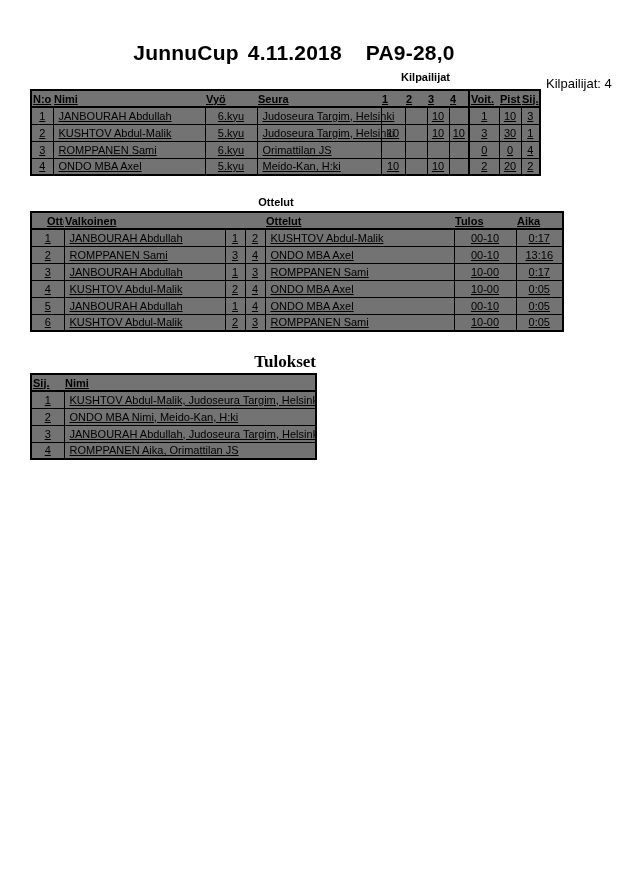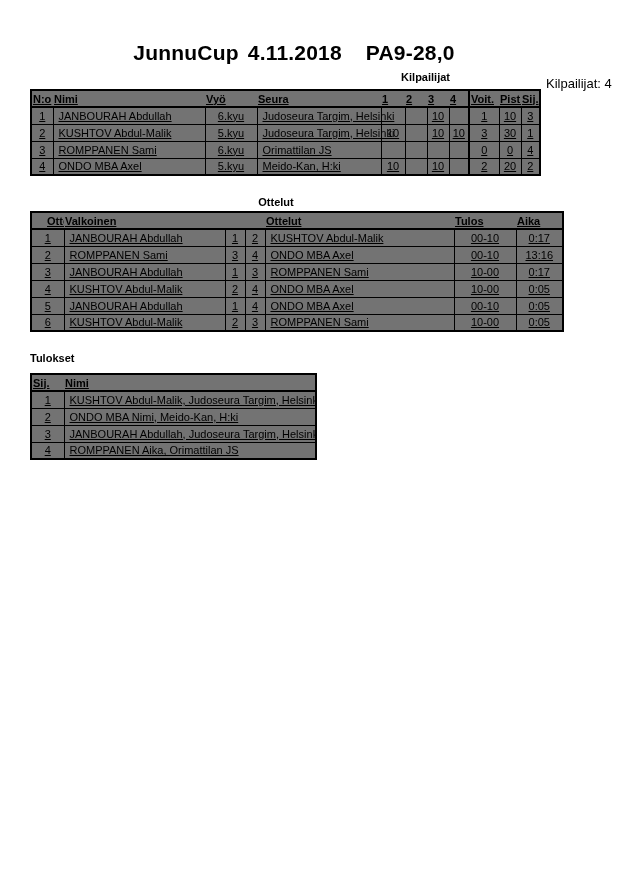--- a/index.html
+++ b/index.html
@@ -29,21 +29,21 @@
   .count-label {
     position: absolute; top: 76px; left: 546px;
     font-size: 13px;
   }
   .section-title-ottelut {
     position: absolute; top: 196px; left: 30px; width: 492px;
     text-align: center; font-weight: bold; font-size: 11px;
   }
   .section-title-tulokset {
     position: absolute; top: 352px; left: 30px; width: 286px;
-    text-align: left; font-weight: bold; font-size: 11px;
+    text-align: right; font-weight: bold; font-size: 17px; font-family: Liberation Serif, serif;
   }
 
   
   table {
     position: absolute;
     border-collapse: collapse;
     table-layout: fixed;
     border: 2px solid #000;
     font-size: 11px;
     background: #737373;

